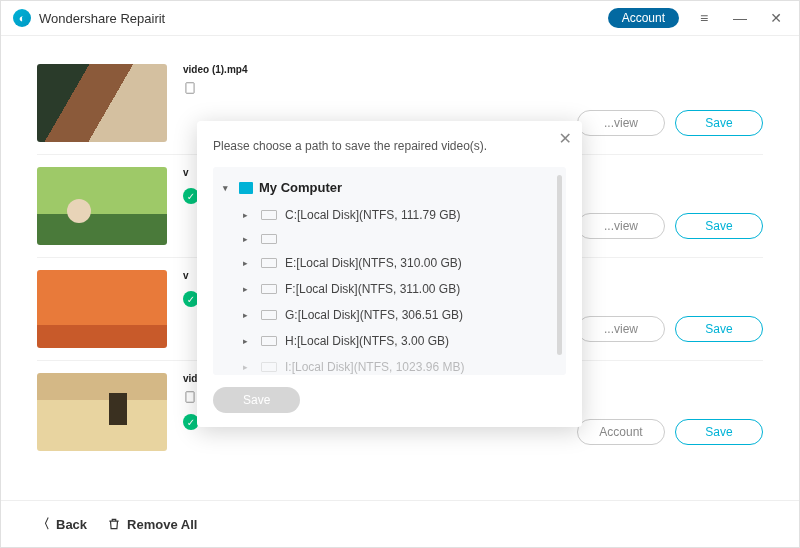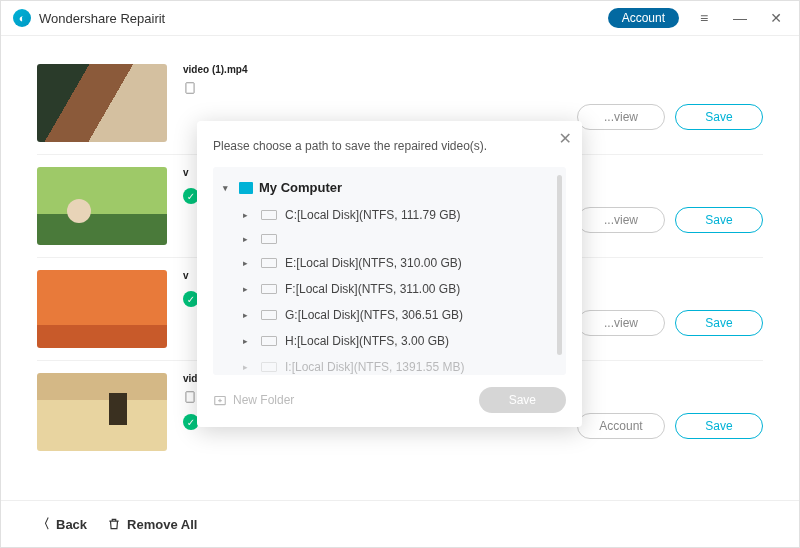--- a/index.html
+++ b/index.html
@@ -88,21 +88,21 @@
     width: 16px; height: 16px;
     background: #00c17a;
     border-radius: 50%;
     display:flex;align-items:center;justify-content:center;
     color:#fff;font-size:10px;
   }
   .row-actions {
     display: flex;
     flex-direction: row;
     gap: 10px;
-    align-items: flex-start;
+    align-items: center;
     padding-top: 40px;
     flex-shrink: 0;
   }
   .pill-btn {
     border: 1px solid #00b2d6;
     color: #00b2d6;
     background: #fff;
     border-radius: 16px;
     padding: 5px 0;
     width: 88px;
@@ -349,32 +349,25 @@
               <span>G:[Local Disk](NTFS, 306.51  GB)</span>
             </div>
           <div class="drive-item">
               <span class="chev">▸</span>
               <span class="drive-icon"></span>
               <span>H:[Local Disk](NTFS, 3.00  GB)</span>
             </div>
           <div class="drive-item faded">
               <span class="chev">▸</span>
               <span class="drive-icon"></span>
-              <span>I:[Local Disk](NTFS, 1391.55  MB)</span>
+              <span>I:[Local Disk](NTFS, 1023.96  MB)</span>
             </div>
         </div>
       </div>
       <div class="modal-footer">
-        <div class="new-folder">
-          <svg width="14" height="14" viewBox="0 0 24 24" fill="none" stroke="#bbb" stroke-width="2">
-              <rect x="3" y="6" width="18" height="14" rx="1"></rect>
-              <path d="M12 10v6M9 13h6"></path>
-            </svg>
-          <span>New Folder</span>
-        </div>
         <button class="modal-save">Save</button>
       </div>
     </div>
 
   </div>
 
   <div class="footer">
     <div class="footer-btn">
       <span>〈</span>
       <span>Back</span>

